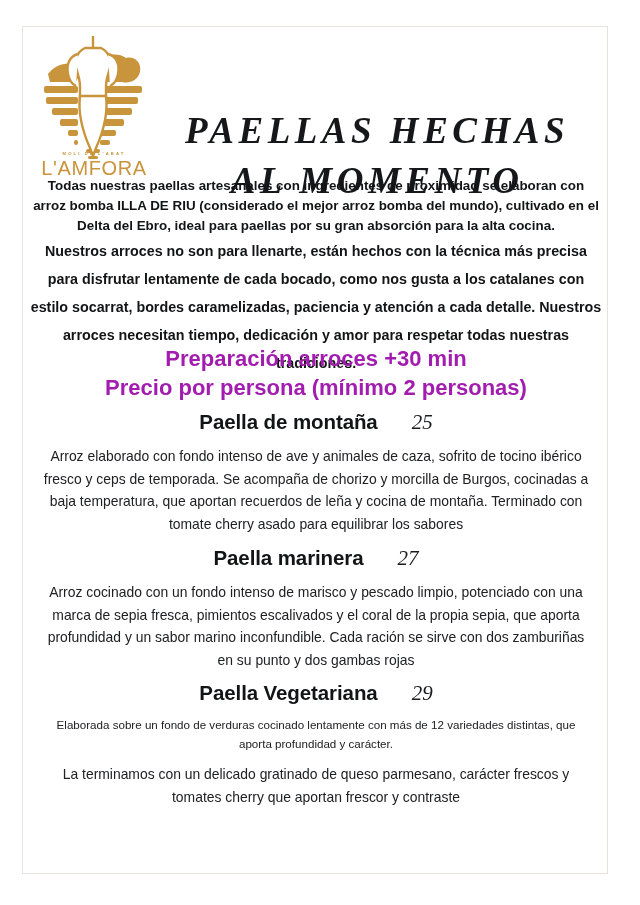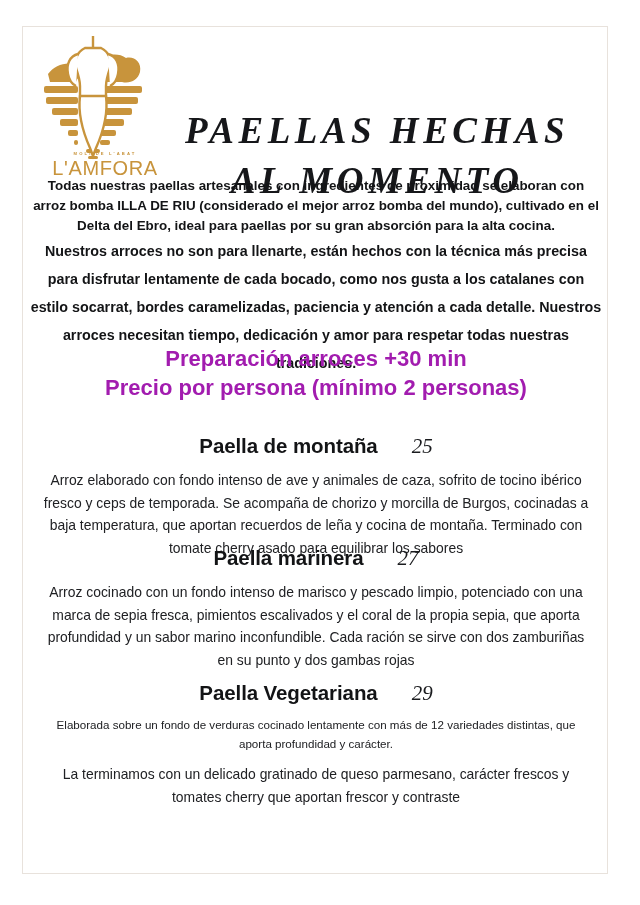--- a/index.html
+++ b/index.html
@@ -49,21 +49,21 @@
     position: absolute;
     left: 8px;
     top: 2px;
     width: 128px;
     height: 150px;
   }
   #logo svg { display: block; }
 
   #logo-wordmark {
     position: absolute;
-    left: 14px;
+    left: 3px;
     top: 122px;
     width: 122px;
     text-align: center;
   }
   #logo-tagline {
     font-size: 4.2px;
     letter-spacing: 2.1px;
     color: #c8943c;
     font-weight: 700;
     line-height: 7px;
@@ -165,21 +165,21 @@
     margin: 10px;
     font-size: 13.9px;
     line-height: 22.6px;
     color: #202124;
   }
   .dish-desc.small {
     font-size: 11.6px;
     line-height: 18.6px;
   }
 
-  #dish-1 { top: 434px; }
+  #dish-1 { top: 410px; }
   #dish-2 { top: 546px; }
   #dish-3 { top: 681px; }
 </style>
 </head>
 <body>
 
 <div id="page">
 
   <div id="frame"></div>
 

